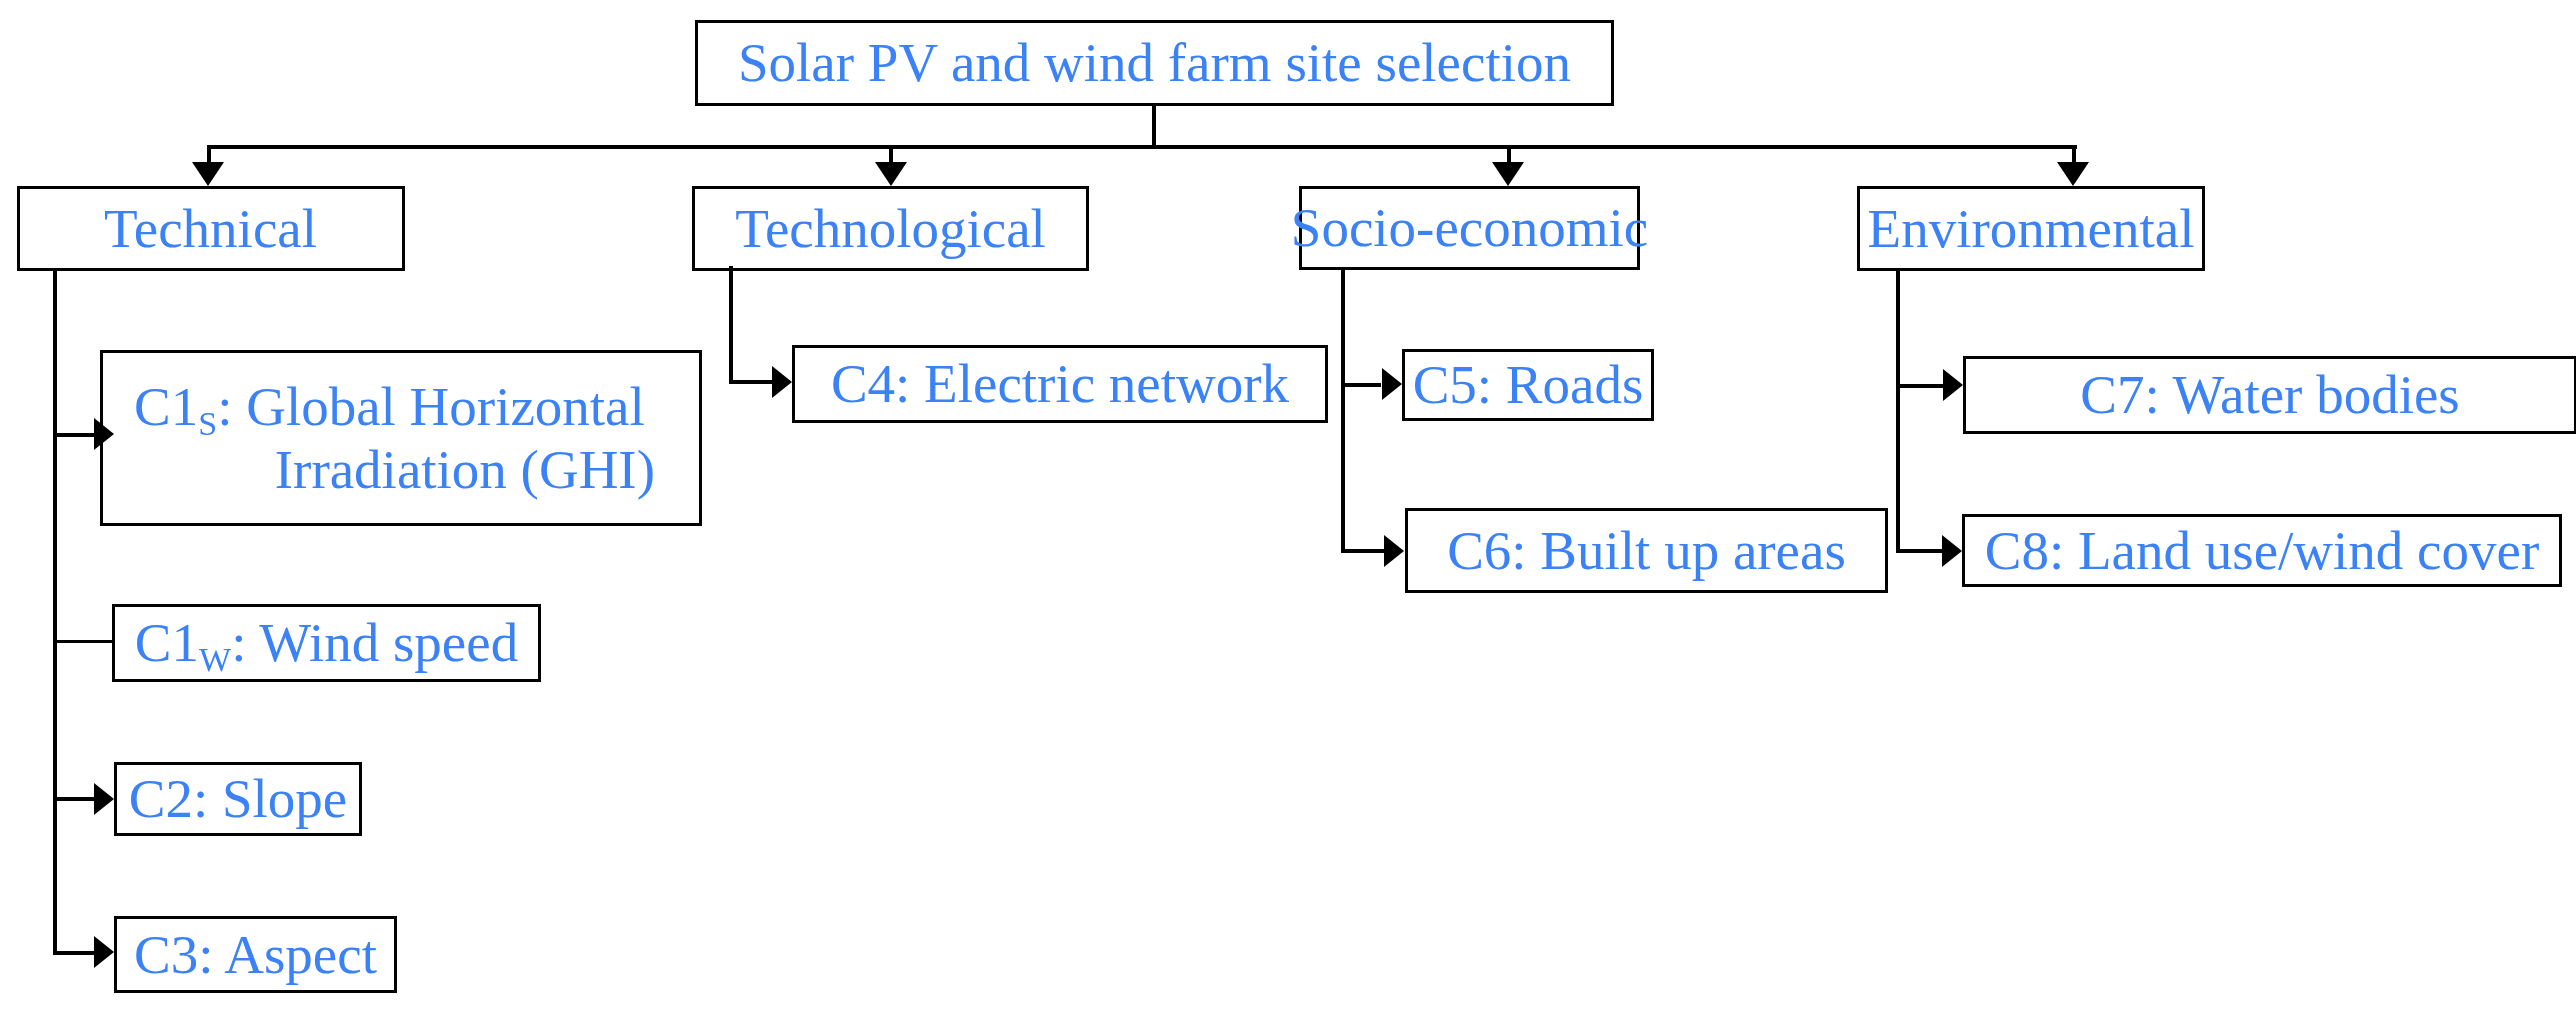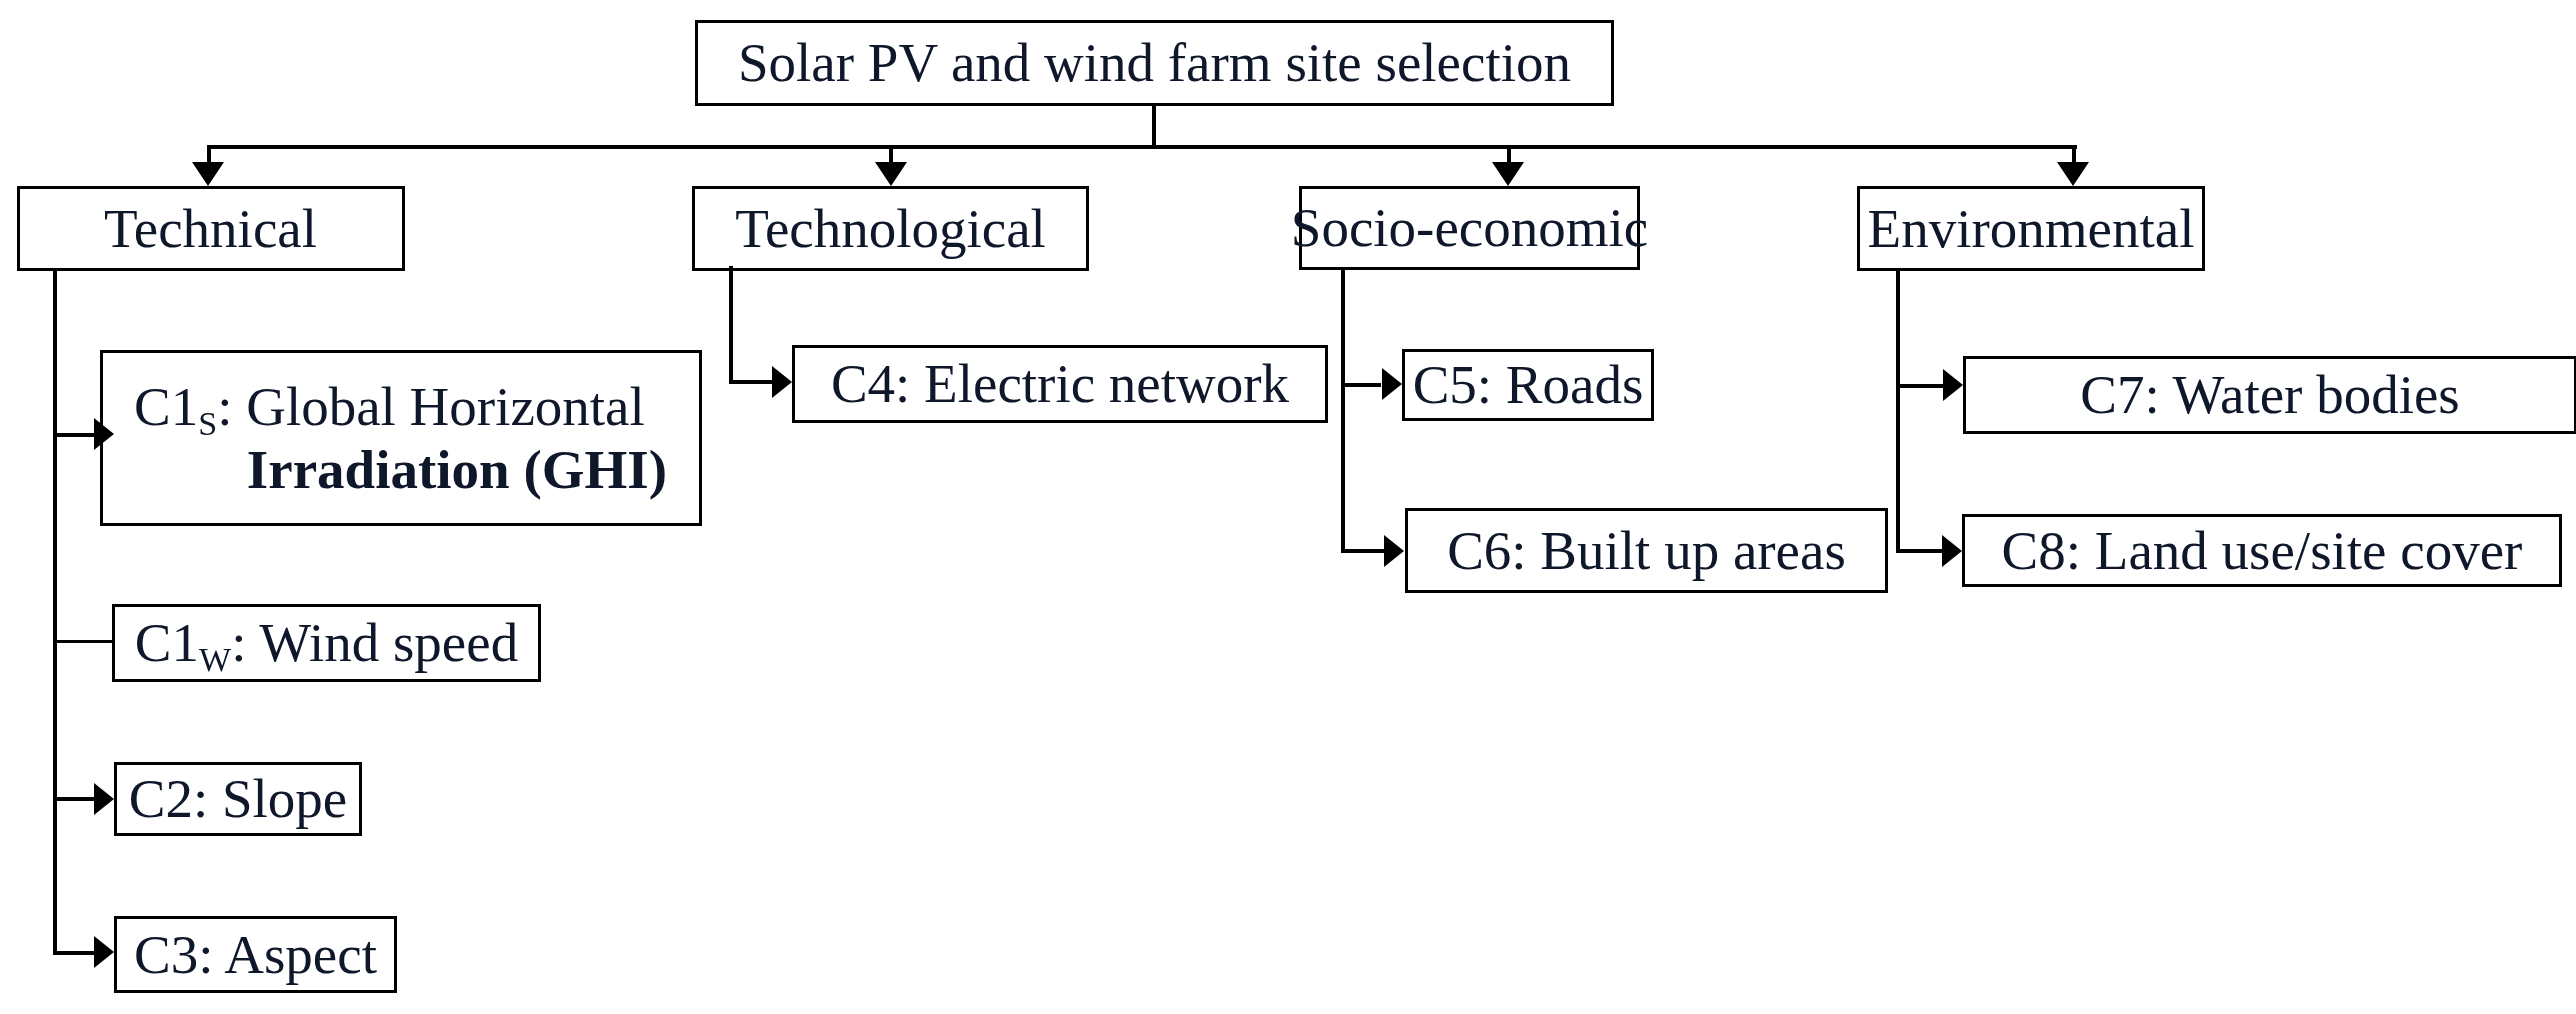--- a/index.html
+++ b/index.html
@@ -6,21 +6,21 @@
     margin: 0;
     padding: 0;
     background: #ffffff;
   }
   .canvas {
     position: relative;
     width: 2576px;
     height: 1014px;
     background: #ffffff;
     font-family: "Liberation Serif", "DejaVu Serif", serif;
-    color: #0f172a;
+    color: #3b82f6;
     overflow: hidden;
   }
   .box {
     position: absolute;
     box-sizing: border-box;
     border: 3.7px solid #000000;
     background: #ffffff;
     display: flex;
     align-items: center;
     justify-content: center;
@@ -32,21 +32,21 @@
   .box.root    { left: 695px;  top: 20px;  width: 919px; height: 86px; }
   
   .box.cat-technical     { left: 16.5px;   top: 186px; width: 388px; height: 85px; }
   .box.cat-technological { left: 692px;  top: 186px; width: 397px; height: 85px; }
   .box.cat-socio         { left: 1299px; top: 186px; width: 341px; height: 84px; }
   .box.cat-environmental { left: 1857px; top: 186px; width: 348px; height: 85px; }
   
   .box.c1s { left: 100px;  top: 350px; width: 602px; height: 176px;
              flex-direction: column; align-items: stretch; justify-content: center; }
   .box.c1s .line1 { text-align: left;  padding-left: 31px; }
-  .box.c1s .line2 { text-align: right; padding-right: 32px; font-weight: bold; }
+  .box.c1s .line2 { text-align: right; padding-right: 44px; }
   .box.c1w { left: 112px;  top: 604px; width: 429px; height: 78px; }
   .box.c2  { left: 114px;  top: 762px; width: 248px; height: 74px; }
   .box.c3  { left: 114px;  top: 916px; width: 283px; height: 77px; }
   .box.c4  { left: 792px;  top: 345px; width: 536px; height: 78px; }
   .box.c5  { left: 1402px; top: 349px; width: 252px; height: 72px; }
   .box.c6  { left: 1405px; top: 508px; width: 483px; height: 85px; }
   .box.c7  { left: 1963px; top: 356px; width: 614px; height: 78px; }
   .box.c8  { left: 1962px; top: 514px; width: 600px; height: 73px; }
 
   .subscript {
@@ -119,21 +119,21 @@
   <div class="box c5">
     <span>C5: Roads</span>
   </div>
   <div class="box c6">
     <span>C6: Built up areas</span>
   </div>
   <div class="box c7">
     <span>C7: Water bodies</span>
   </div>
   <div class="box c8">
-    <span>C8: Land use/site cover</span>
+    <span>C8: Land use/wind cover</span>
   </div>
 
   <div class="line" style="left:1152px; top:105px; width:3.7px; height:42px;"></div>
   <div class="line" style="left:207px; top:145px; width:1870px; height:3.7px;"></div>
 
   <div class="line" style="left:207px; top:147px; width:3.7px; height:16.5px;"></div>
   <div class="arrow-down" style="left:192px; top:162px;"></div>
 
   <div class="line" style="left:889px; top:147px; width:3.7px; height:16.5px;"></div>
   <div class="arrow-down" style="left:875px; top:162px;"></div>

